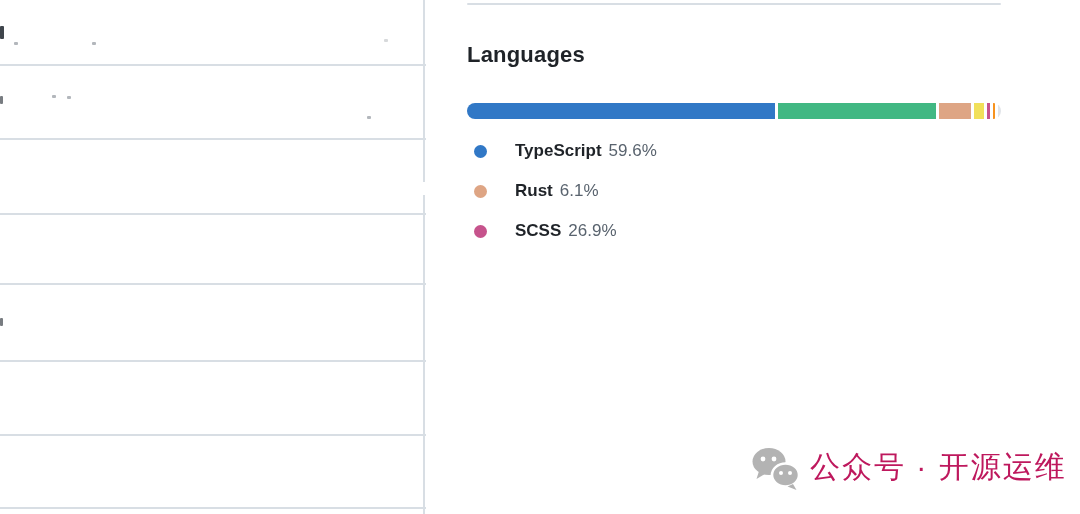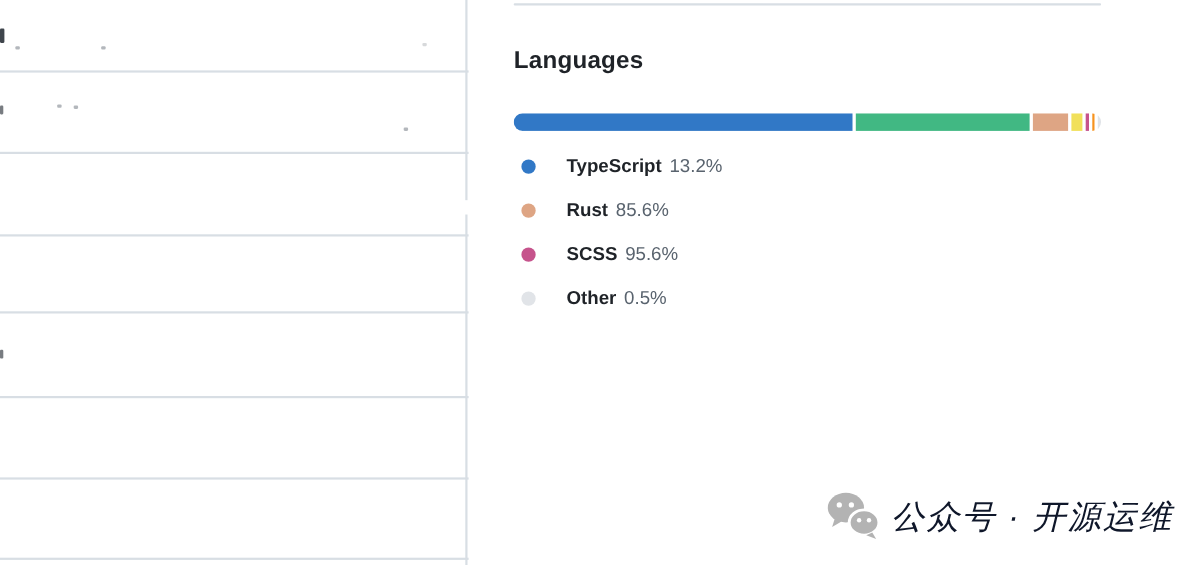--- a/index.html
+++ b/index.html
@@ -24,22 +24,22 @@
 
   .legend { margin-top:18px; list-style:none; padding-left:7px;
             display:flex; flex-direction:column; row-gap:12px; }
   .legend-row { display:flex; column-gap:43px; }
   .legend-item { display:flex; align-items:center; height:28px; cursor:pointer; white-space:nowrap; }
   .dot { width:13px; height:13px; border-radius:50%; margin-right:28px; flex:none; }
   .lang-name { font-size:17px; font-weight:700; color:#1f2328; }
   .lang-pct  { font-size:17px; font-weight:400; color:#59636e; margin-left:7px; }
 
   
-  .watermark { position:absolute; left:752px; top:447px; display:flex; align-items:flex-end;
-               color:#0f172a;font-style:italic; }
+  .watermark { position:absolute; left:752px; top:447px; display:flex; align-items:flex-start;
+               color:#be185d; }
   .wm-icon { width:48px; height:44px; margin-right:10px; flex:none; }
   .wm-text { font-size:30px; letter-spacing:2px; font-weight:400;
              font-family:"Liberation Sans", sans-serif; }
 </style>
 </head>
 <body>
 
 <div class="screen">
 
   <div class="file-table">
@@ -77,42 +77,35 @@
       <div class="seg" style="background: rgb(198, 83, 140); flex-grow: 0.7;"></div>
       <div class="seg" style="background: rgb(247, 147, 30); flex-grow: 0.4;"></div>
       <div class="seg" style="background: rgb(225, 228, 232); flex-grow: 0.5;"></div>
     </div>
 
     <ul class="legend">
       <li class="legend-row">
         <span class="legend-item">
           <span class="dot" style="background: rgb(49, 120, 198);"></span>
           <span class="lang-name">TypeScript</span>
-          <span class="lang-pct">13.2%</span>
+          <span class="lang-pct">59.6%</span>
         </span>
       </li>
       <li class="legend-row">
         <span class="legend-item">
           <span class="dot" style="background: rgb(222, 165, 132);"></span>
           <span class="lang-name">Rust</span>
-          <span class="lang-pct">85.6%</span>
+          <span class="lang-pct">6.1%</span>
         </span>
       </li>
       <li class="legend-row">
         <span class="legend-item">
           <span class="dot" style="background: rgb(198, 83, 140);"></span>
           <span class="lang-name">SCSS</span>
-          <span class="lang-pct">95.6%</span>
-        </span>
-      </li>
-      <li class="legend-row">
-        <span class="legend-item">
-          <span class="dot" style="background: rgb(225, 228, 232);"></span>
-          <span class="lang-name">Other</span>
-          <span class="lang-pct">0.5%</span>
+          <span class="lang-pct">26.9%</span>
         </span>
       </li>
     </ul>
   </aside>
 
   <div class="watermark">
     <svg class="wm-icon" viewBox="0 0 48 44">
 
       <ellipse cx="17" cy="14.5" rx="16.5" ry="13.5" fill="#b3b3b3"></ellipse>
       <path d="M7 24 L4.5 32 L13 27 Z" fill="#b3b3b3"></path>

